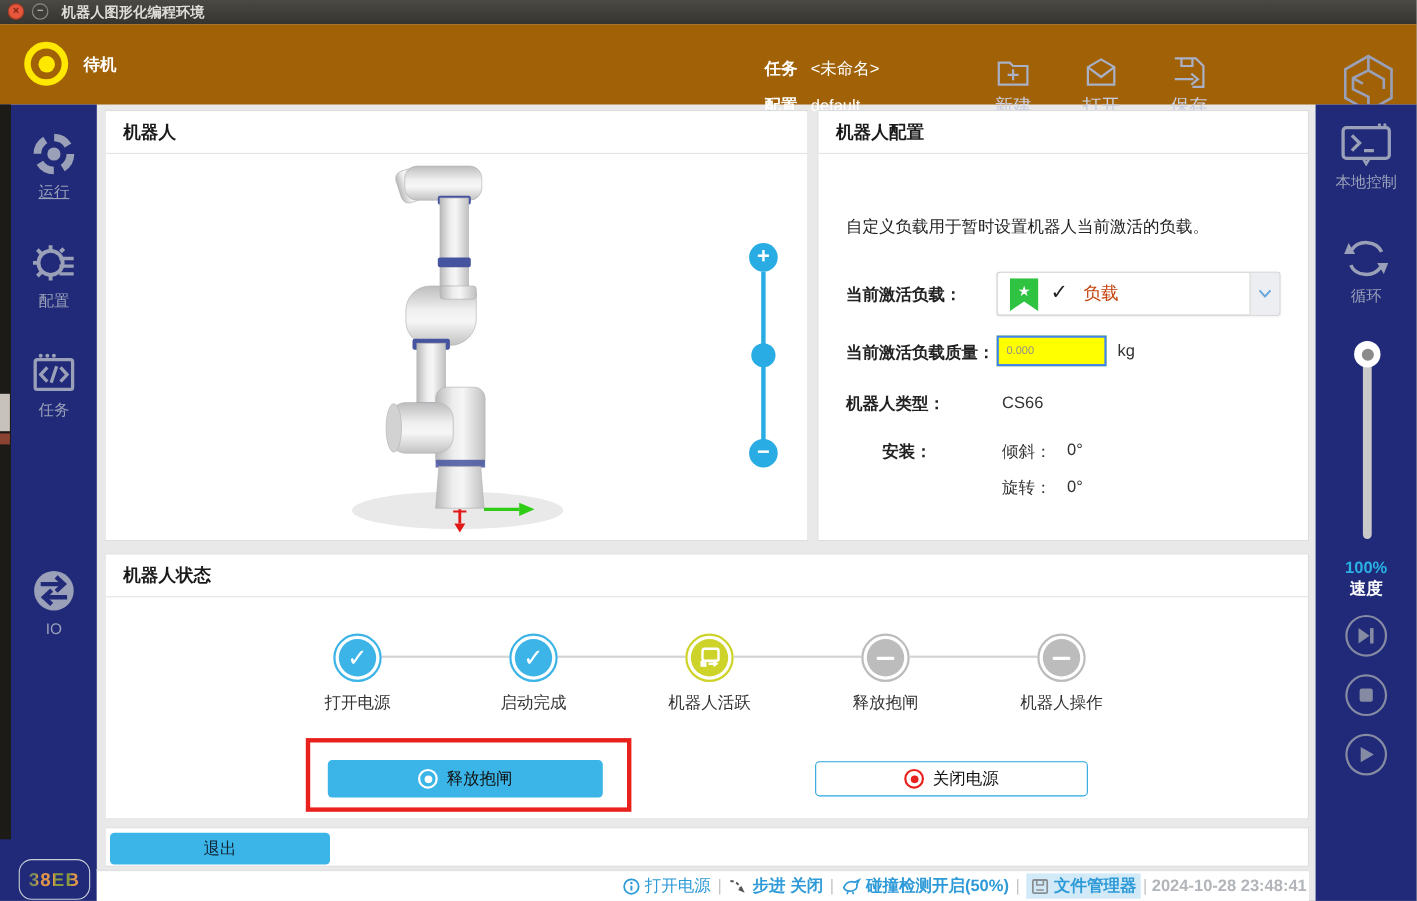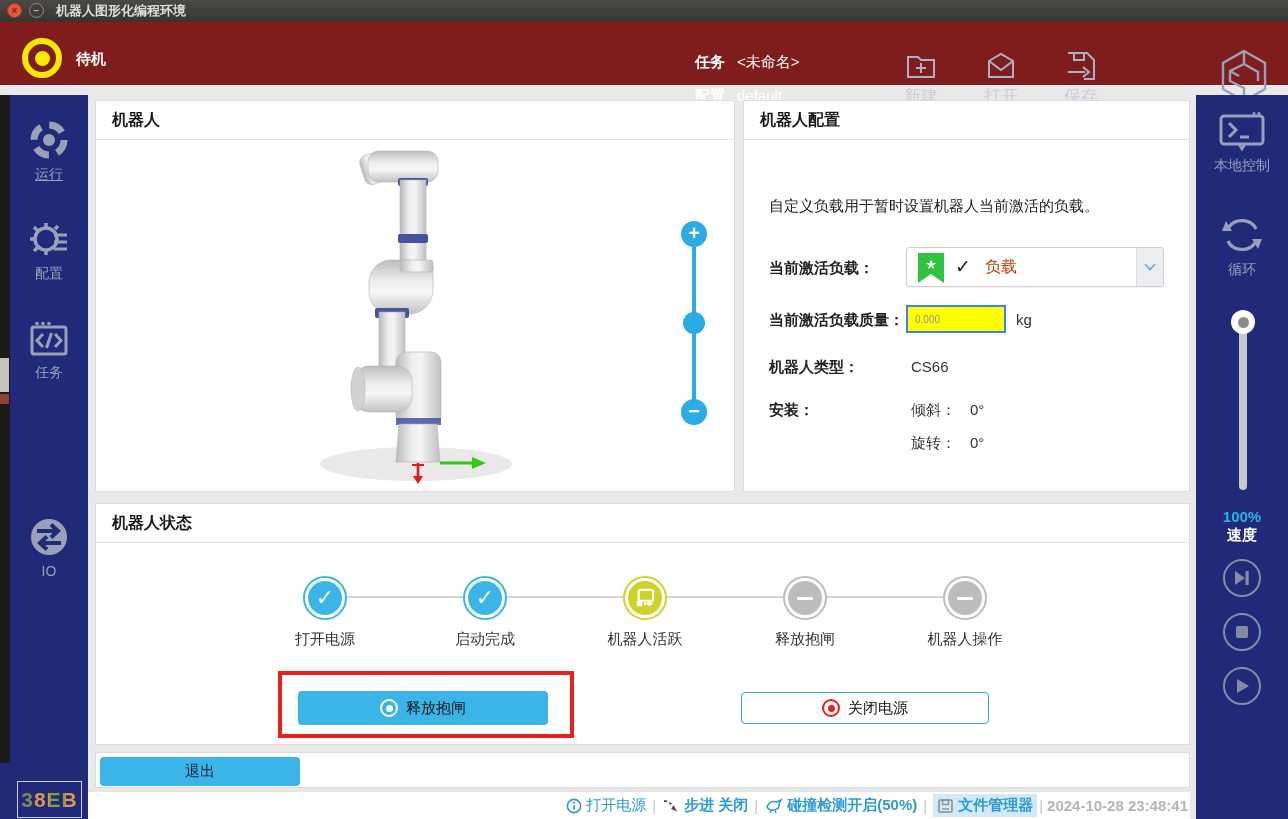--- a/index.html
+++ b/index.html
@@ -10,42 +10,42 @@
   .titlebar{position:absolute;left:0;top:0;width:1288px;height:22px;
             background:linear-gradient(#4a4944,#35342f);}
   .winbtn{position:absolute;top:3px;width:15px;height:15px;border-radius:50%;
           font-size:10px;line-height:14px;text-align:center;box-sizing:border-box;}
   .winbtn.close{left:7px;background:#e6563c;border:1px solid #a53c24;color:#7d2413;font-weight:bold;}
   .winbtn.minimize{left:29px;background:#3f3e38;border:1px solid #8d8b82;color:#b9b7ae;font-weight:bold;}
   .win-title{position:absolute;left:56px;top:0;height:22px;line-height:21px;
              color:#dedcd7;font-size:13px;font-weight:bold;}
 
   
-  .header{position:absolute;left:0;top:22px;width:1288px;height:63px;background:#7f1d1d;}
+  .header{position:absolute;left:0;top:22px;width:1288px;height:73px;background:#a16207;}
   .standby-icon{position:absolute;left:22px;top:16px;width:40px;height:40px;border:6px solid #ffe800;
                 border-radius:50%;box-sizing:border-box;display:flex;align-items:center;justify-content:center;}
   .standby-icon i{width:15px;height:15px;border-radius:50%;background:#ffe800;}
   .standby-label{position:absolute;left:76px;top:28px;color:#fff;font-size:15px;font-weight:bold;}
   .hdr-kv{position:absolute;color:#fff;font-size:15px;}
   .hdr-kv b{font-weight:bold;margin-right:12px;}
   .hdr-action{position:absolute;top:26px;width:66px;height:64px;text-align:center;cursor:pointer;}
   .hdr-action .lbl{display:block;margin-top:1px;color:#c9cdde;font-size:17px;text-decoration:underline;}
   .hdr-action svg{display:block;margin:0 auto;}
   .logo{position:absolute;left:1218px;top:26px;}
 
   
   .left-sidebar{position:absolute;left:0;top:95px;width:88px;height:724px;background:#202a78;}
   .desktop-strip{position:absolute;left:0;top:0;width:10px;height:668px;background:#1c1b18;}
   .desktop-strip .tab{position:absolute;left:0;top:263px;width:9px;height:34px;background:#c7c3bc;}
   .desktop-strip .tab2{position:absolute;left:0;top:299px;width:9px;height:10px;background:#8a4233;}
   .nav-item{position:absolute;left:10px;width:78px;text-align:center;color:#9aa0b8;cursor:pointer;}
   .nav-item svg{display:block;margin:0 auto;}
   .nav-item .lbl{display:block;margin-top:4px;font-size:14px;}
   .code-badge{position:absolute;left:17px;top:686px;width:63px;height:35px;border:1px solid #c9cdd8;
-              border-radius:0;text-align:center;line-height:35px;font-size:21px;letter-spacing:1px;
+              border-radius:12px;text-align:center;line-height:35px;font-size:17px;letter-spacing:1px;
               font-weight:bold;
               background:linear-gradient(90deg,#7d8a5a 0 25%,#e0964b 25% 50%,#8a9a3f 50% 75%,#e0964b 75%);
               -webkit-background-clip:text;background-clip:text;color:transparent;}
 
   
   .right-sidebar{position:absolute;left:1196px;top:95px;width:92px;height:724px;background:#202a78;}
   .rnav{position:absolute;left:0;width:92px;text-align:center;color:#9aa0b8;cursor:pointer;}
   .rnav svg{display:block;margin:0 auto;}
   .rnav .lbl{display:block;margin-top:4px;font-size:14px;}
   .speed-track{position:absolute;left:43px;top:223px;width:8px;height:172px;background:#c9c9c9;border-radius:4px;}
@@ -373,21 +373,21 @@
       </span>
     </div>
 
     <div class="cfg-label" style="top:210px;">当前激活负载质量：</div>
     <input class="mass-input" value="0.000" style="">
     <div class="cfg-value" style="left:272px;top:210px;">kg</div>
 
     <div class="cfg-label" style="top:257px;">机器人类型：</div>
     <div class="cfg-value" style="left:167px;top:257px;">CS66</div>
 
-    <div class="cfg-label" style="top:300px;">安装：</div>
+    <div class="cfg-label" style="top:300px;margin-left:33px;">安装：</div>
     <div class="cfg-value" style="left:167px;top:300px;">倾斜：</div>
     <div class="cfg-value" style="left:226px;top:300px;">0°</div>
     <div class="cfg-value" style="left:167px;top:333px;">旋转：</div>
     <div class="cfg-value" style="left:226px;top:333px;">0°</div>
   </div>
 
   <div class="panel panel-status">
     <div class="panel-title">机器人状态</div>
     <div class="panel-divider"></div>
 

